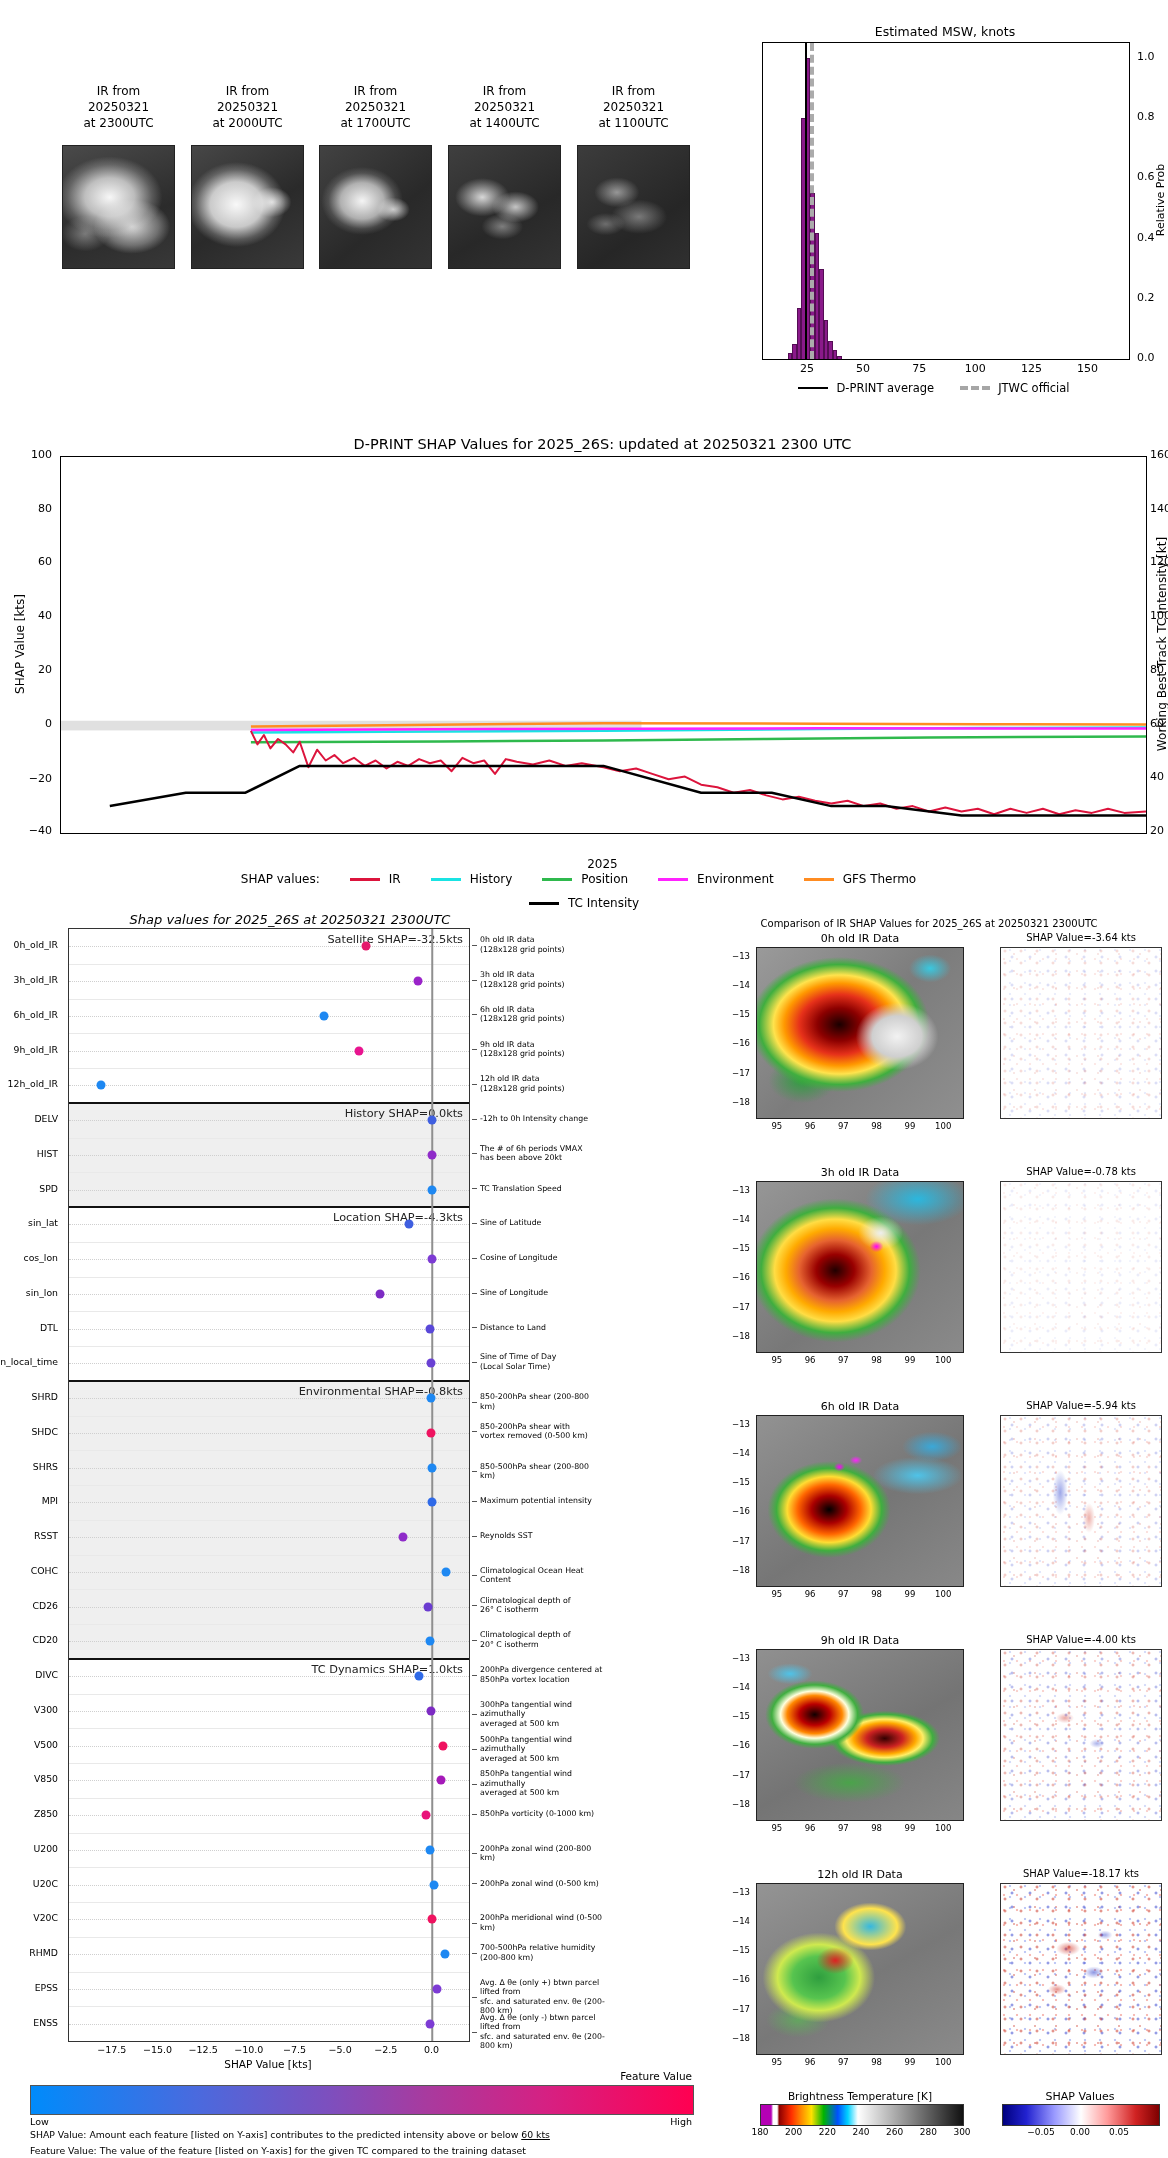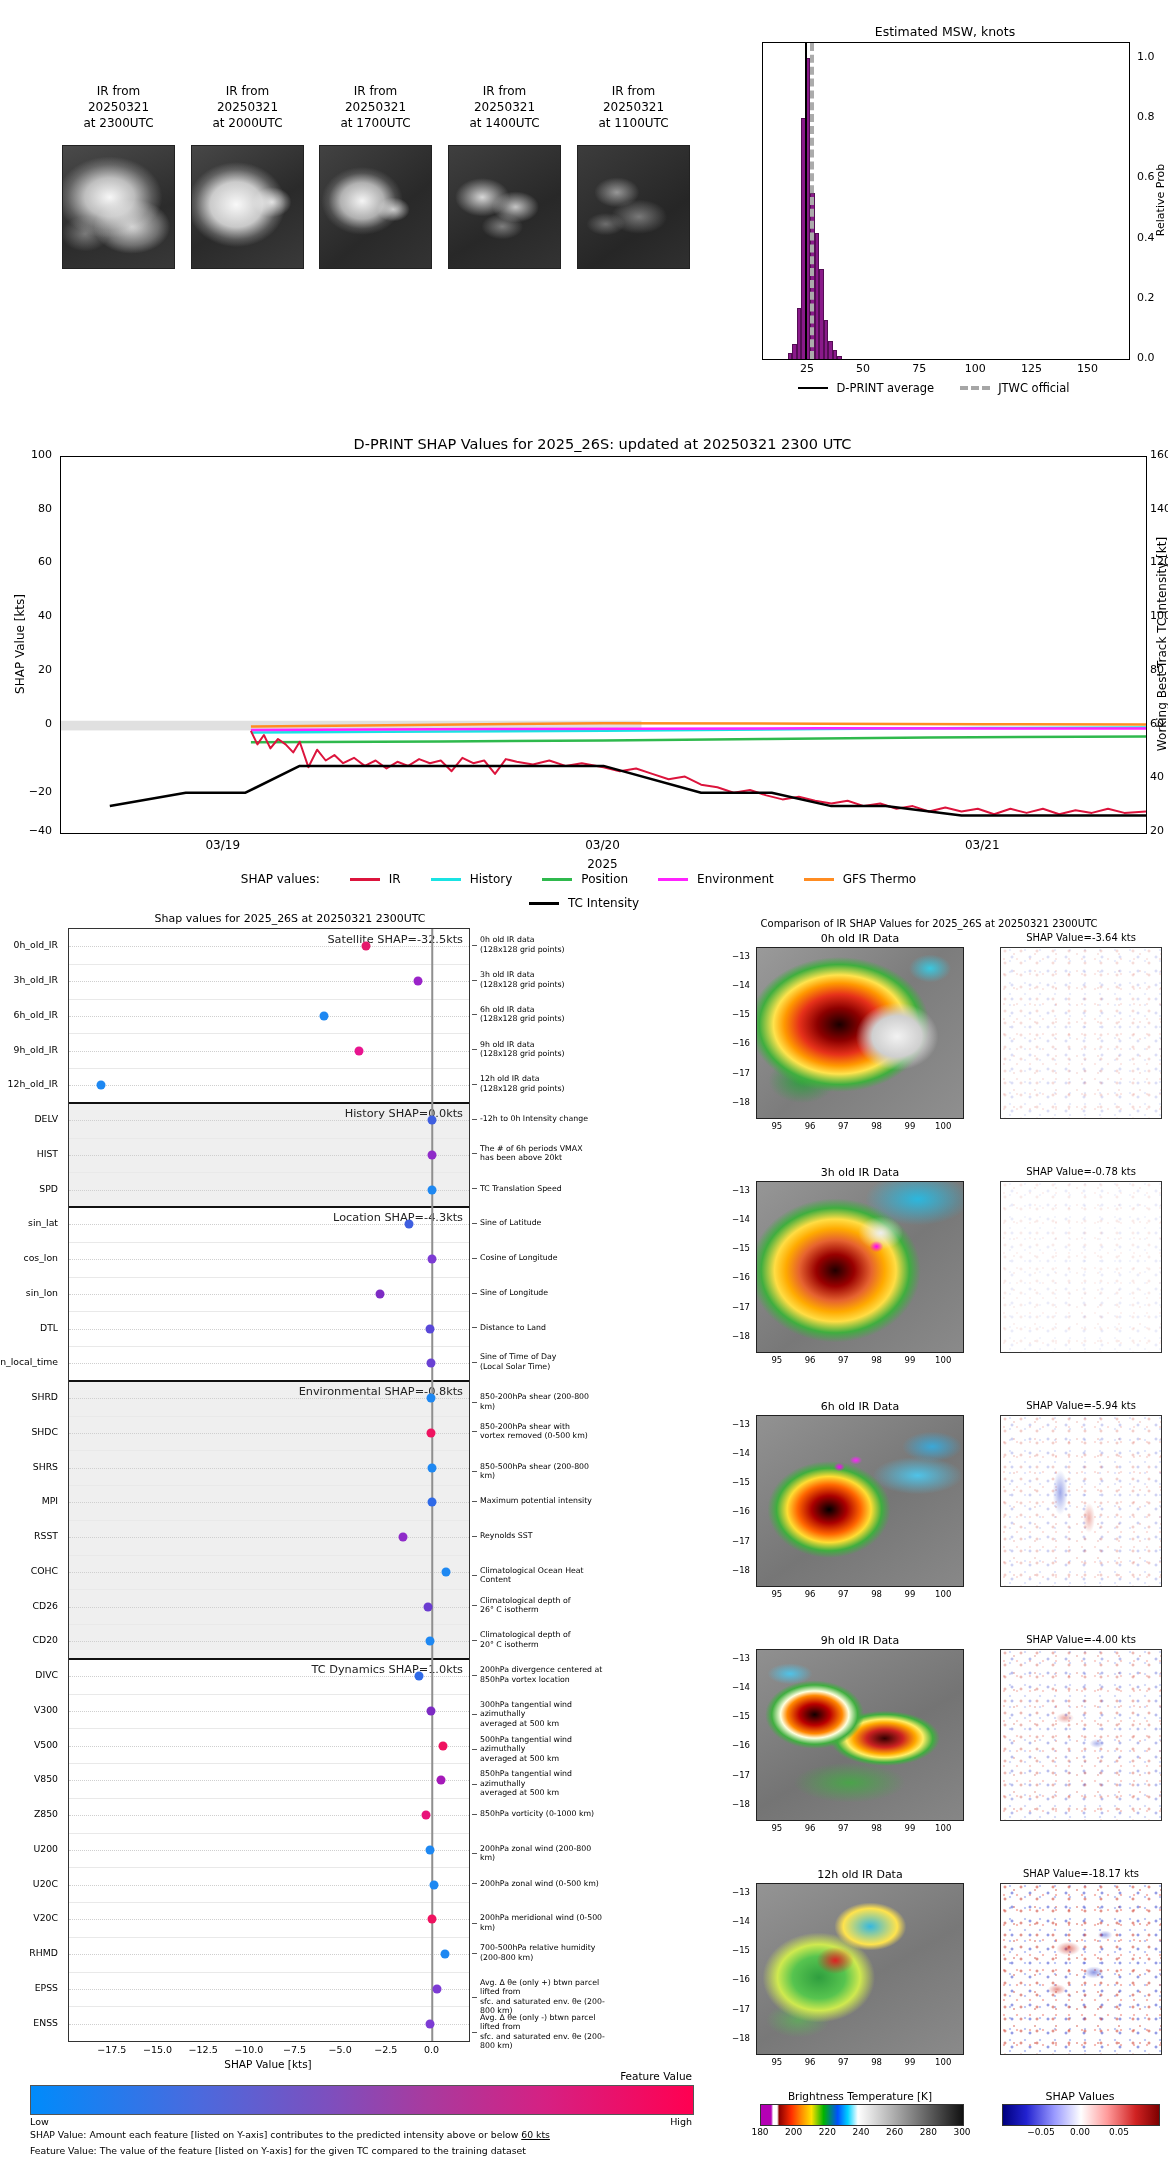--- a/index.html
+++ b/index.html
@@ -35,21 +35,21 @@
   .ts-yr{position:absolute;left:1146px;top:456px;width:22px;height:376px;font-size:11px;}
   .ts-xt{position:absolute;left:60px;top:838px;width:1085px;height:15px;}
   .ts-xt .tick{font-size:12px;}
   .ts-xlab{position:absolute;left:60px;top:857px;width:1085px;text-align:center;font-size:12px;}
   .rot{position:absolute;white-space:nowrap;font-size:12px;transform:translate(-50%,-50%) rotate(-90deg);}
   .ts-leg1{position:absolute;left:0;top:872px;width:1157px;display:flex;justify-content:center;gap:30px;font-size:12px;}
   .ts-leg2{position:absolute;left:0;top:896px;width:1168px;display:flex;justify-content:center;align-items:center;font-size:12px;}
   .ts-leg-item{display:flex;align-items:center;gap:9px;}
   .ts-leg-line{width:30px;height:3px;}
   
-  .fp-title{position:absolute;left:70px;top:912px;width:440px;text-align:center;font-size:11px;}
+  .fp-title{position:absolute;left:70px;top:912px;width:440px;text-align:center;font-size:13px;font-style:italic;}
   .feature-labels{position:absolute;left:0;top:928px;width:64px;height:1112px;}
   .feature-plot{position:absolute;left:68px;top:928px;width:400px;height:1112px;border:1px solid #333;}
   .feature-descs{position:absolute;left:470px;top:928px;width:136px;height:1112px;}
   .feature-xticks{position:absolute;left:68px;top:2044px;width:400px;height:12px;}
   .feature-xticks .tick{font-size:9.5px;}
   .fp-xlab{position:absolute;left:68px;top:2058px;width:400px;text-align:center;font-size:10.5px;}
   .flab{position:absolute;right:6px;font-size:9.3px;}
   .fdesc{position:absolute;left:10px;font-size:7.8px;line-height:1.22;}
   .fdesc::before{content:"";position:absolute;left:-8px;top:50%;width:5px;height:1px;background:#555;}
   .fdot{position:absolute;width:9px;height:9px;border-radius:50%;transform:translate(-50%,-50%);}
@@ -242,37 +242,32 @@
         <polyline points="48.8,349.1 124.8,335.7 184.5,335.7 238.7,308.9 542.5,308.9 640.1,335.7 710.7,335.7 770.3,349.1 824.6,349.1 900.5,358.5 1085.0,358.5" fill="none" stroke="#000000" stroke-width="2.5" stroke-linejoin="round"></polyline>
       </svg>
   </div>
   <div class="ts-yl">
       <div class="tick tkr" style="top: -8px;">100</div>
       <div class="tick tkr" style="top: 45.7143px;">80</div>
       <div class="tick tkr" style="top: 99.4286px;">60</div>
       <div class="tick tkr" style="top: 153.143px;">40</div>
       <div class="tick tkr" style="top: 206.857px;">20</div>
       <div class="tick tkr" style="top: 260.571px;">0</div>
-      <div class="tick tkr" style="top: 329px; text-align: right;">−20</div>
+      <div class="tick tkr" style="top: 316px; text-align: right;">−20</div>
       <div class="tick tkr" style="top: 368px;">−40</div>
     </div>
   <div class="ts-yr">
       <div class="tick" style="top: -8px; left: 4px;">160</div>
       <div class="tick" style="top: 45.7143px; left: 4px;">140</div>
       <div class="tick" style="top: 99.4286px; left: 4px;">120</div>
       <div class="tick" style="top: 153.143px; left: 4px;">100</div>
       <div class="tick" style="top: 206.857px; left: 4px;">80</div>
       <div class="tick" style="top: 260.571px; left: 4px;">60</div>
       <div class="tick" style="top: 314.286px; left: 4px;">40</div>
       <div class="tick" style="top: 368px; left: 4px;">20</div>
-    </div>
-  <div class="ts-xt">
-      <div class="tick tkc" style="left: 162.75px;">03/19</div>
-      <div class="tick tkc" style="left: 542.5px;">03/20</div>
-      <div class="tick tkc" style="left: 922.25px;">03/21</div>
     </div>
   <div class="ts-xlab">2025</div>
   <div class="rot" style="left:20px;top:644px;">SHAP Value [kts]</div>
   <div class="rot" style="left:1162px;top:644px;">Working Best Track TC Intensity [kt]</div>
   <div class="ts-leg1">
       <div class="ts-leg-title">SHAP values:</div>
       <div class="ts-leg-item">
         <div class="ts-leg-line" style="background: rgb(220, 20, 60);"></div>
         <div class="ts-leg-text">IR</div>
       </div>

